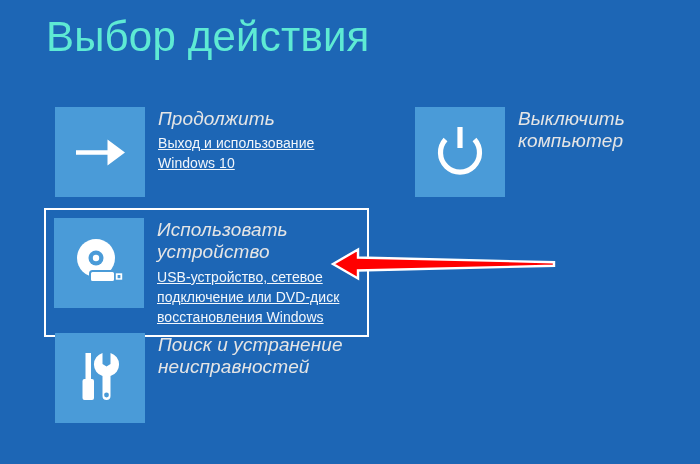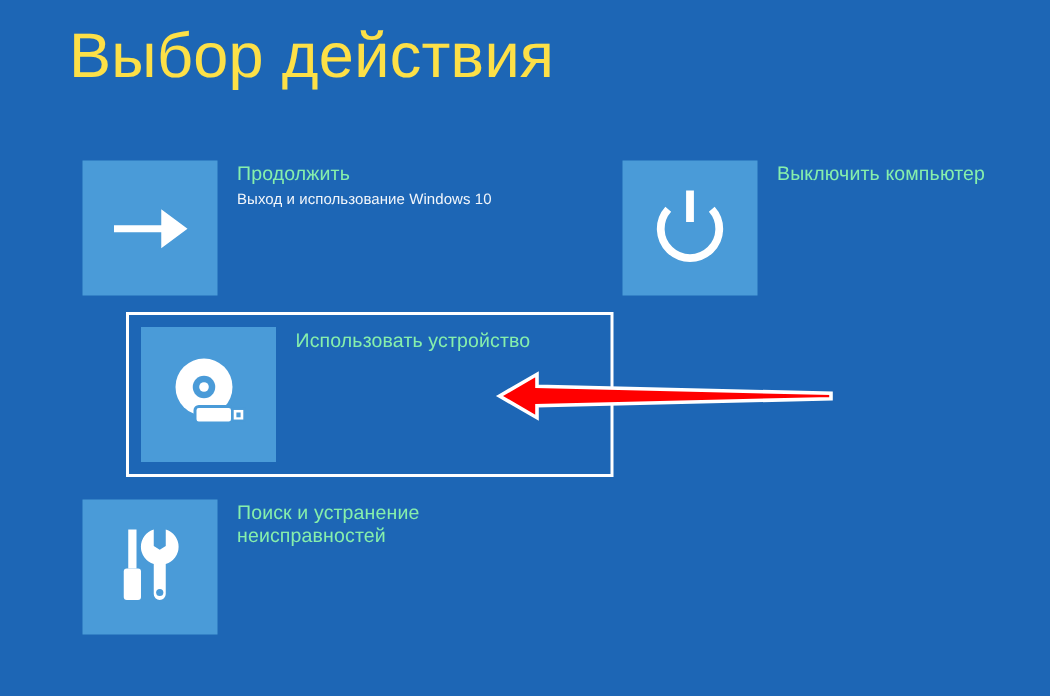--- a/index.html
+++ b/index.html
@@ -23,21 +23,21 @@
   }
 
   
   #page-title {
     position: absolute;
     left: 46px;
     top: 14px;
     font-size: 42px;
     font-weight: 300;
     letter-spacing: 0.2px;
-    color: #fde047;
+    color: #5eead4;
     line-height: 1.1;
     white-space: nowrap;
   }
 
   
   .option {
     position: absolute;
     display: flex;
     align-items: flex-start;
     box-sizing: border-box;
@@ -62,39 +62,41 @@
     height: 90px;
     display: block;
   }
 
   .opt-text {
     margin-left: 13px;
     padding-top: 1px;
     min-width: 0;
   }
   .opt-heading {
-    font-size: 13px;
+    font-size: 19px;
     font-weight: 300;
-    color: #86efac;
+    color: #e5e5e5;
     line-height: 1.18;
     letter-spacing: 0.1px;
+    font-style: italic;
   }
   .opt-desc {
-    font-size: 10px;
+    font-size: 14px;
     font-weight: 400;
     color: #f2f6fb;
     line-height: 1.42;
     margin-top: 4px;
     letter-spacing: 0.05px;
+    text-decoration: underline;
   }
 
   
   #option-continue      { left: 55px;  top: 107px; width: 300px; }
   #option-shutdown      { left: 395px; top: 107px; width: 290px; padding-left: 20px; }
-  #option-use-device    { left: 44px;  top: 208px; width: 325px; margin-left: 40px; }
+  #option-use-device    { left: 44px;  top: 208px; width: 325px; }
   #option-troubleshoot  { left: 55px;  top: 333px; width: 310px; }
 
   #option-use-device .opt-text { margin-left: 13px; }
 
   
   #annotation-arrow {
     position: absolute;
     left: 328px;
     top: 243px;
     width: 232px;
@@ -151,20 +153,21 @@
           <circle cx="42" cy="40" r="7.5" fill="#4a9bd8"></circle>
           <circle cx="42" cy="40" r="3.2" fill="#ffffff"></circle>
           <rect x="36" y="53" width="25" height="11" rx="2.5" fill="#ffffff" stroke="#4a9bd8" stroke-width="2"></rect>
           <rect x="61" y="54.5" width="8" height="8" fill="#ffffff" stroke="#4a9bd8" stroke-width="1.6"></rect>
           <rect x="63.6" y="57" width="2.8" height="3.2" fill="#4a9bd8"></rect>
         </svg>
       </span>
     </div>
     <div class="opt-text">
       <div class="opt-heading">Использовать устройство</div>
+      <div class="opt-desc">USB-устройство, сетевое подключение или DVD-диск восстановления Windows</div>
     </div>
   </div>
 
   <div class="option" id="option-troubleshoot">
     <div class="tile">
       <span>
         <svg viewBox="0 0 90 90" xmlns="http://www.w3.org/2000/svg">
 
           <rect x="30.5" y="20" width="5.5" height="26" fill="#ffffff"></rect>
           <rect x="27.5" y="46" width="11.5" height="21" rx="2" fill="#ffffff"></rect>

